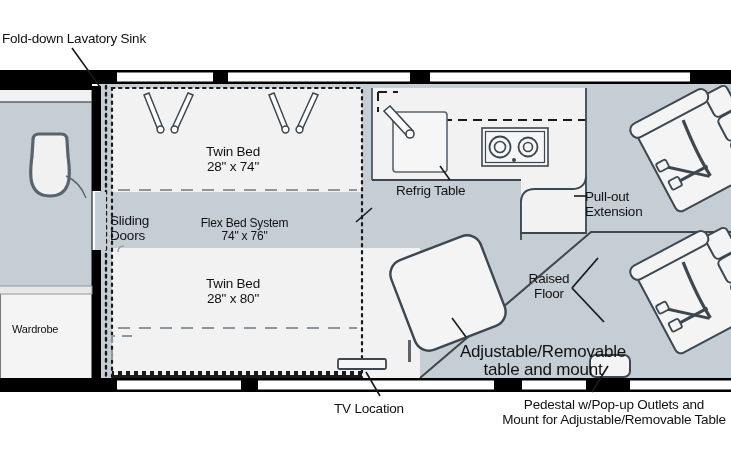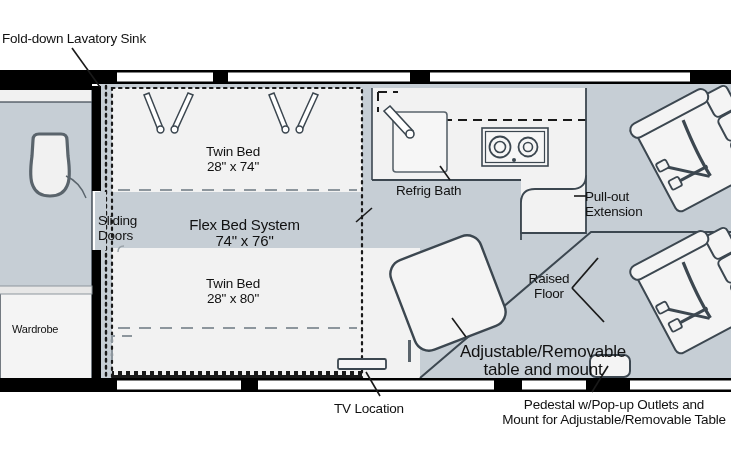--- a/index.html
+++ b/index.html
@@ -218,33 +218,33 @@
       </g>
 
     </g>
   </svg>
 
   <div class="lbl l" style="left:2px;  top:32px;  font-size:13.5px;">Fold-down Lavatory Sink</div>
 
 
   <div class="lbl l" style="left:12px; top:324px; font-size:11px;">Wardrobe</div>
 
-  <div class="lbl l" style="left:98px; top:214px; font-size:13.5px;">Sliding
+  <div class="lbl l" style="left:110px; top:214px; font-size:13.5px;">Sliding
 Doors</div>
 
   <div class="lbl" style="left:173px; top:145px; width:120px; font-size:13.5px;">Twin Bed
 28" x 74"</div>
 
-  <div class="lbl" style="left:157px; top:217px; width:175px; font-size:15px;">Flex Bed System
+  <div class="lbl" style="left:157px; top:217px; width:175px; font-size:12px;">Flex Bed System
 74" x 76"</div>
 
   <div class="lbl" style="left:173px; top:277px; width:120px; font-size:13.5px;">Twin Bed
 28" x 80"</div>
 
-  <div class="lbl l" style="left:396px; top:184px; font-size:13.5px;">Refrig Bath</div>
+  <div class="lbl l" style="left:396px; top:184px; font-size:13.5px;">Refrig Table</div>
 
   <div class="lbl l" style="left:585px; top:190px; font-size:13.5px;">Pull-out
 Extension</div>
 
   <div class="lbl" style="left:518px; top:272px; width:62px; font-size:13.5px;">Raised
 Floor</div>
 
   <div class="lbl" style="left:452px; top:343px; width:182px; font-size:17px;">Adjustable/Removable
 table and mount</div>
 

